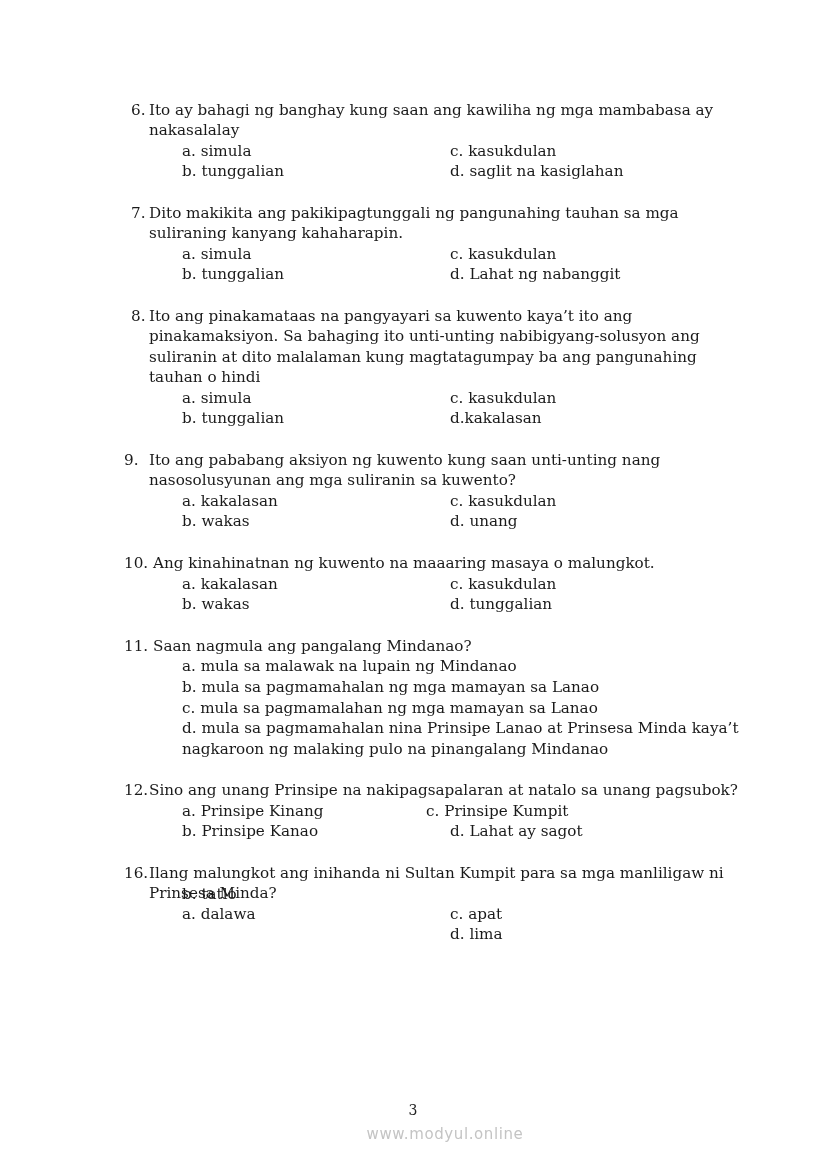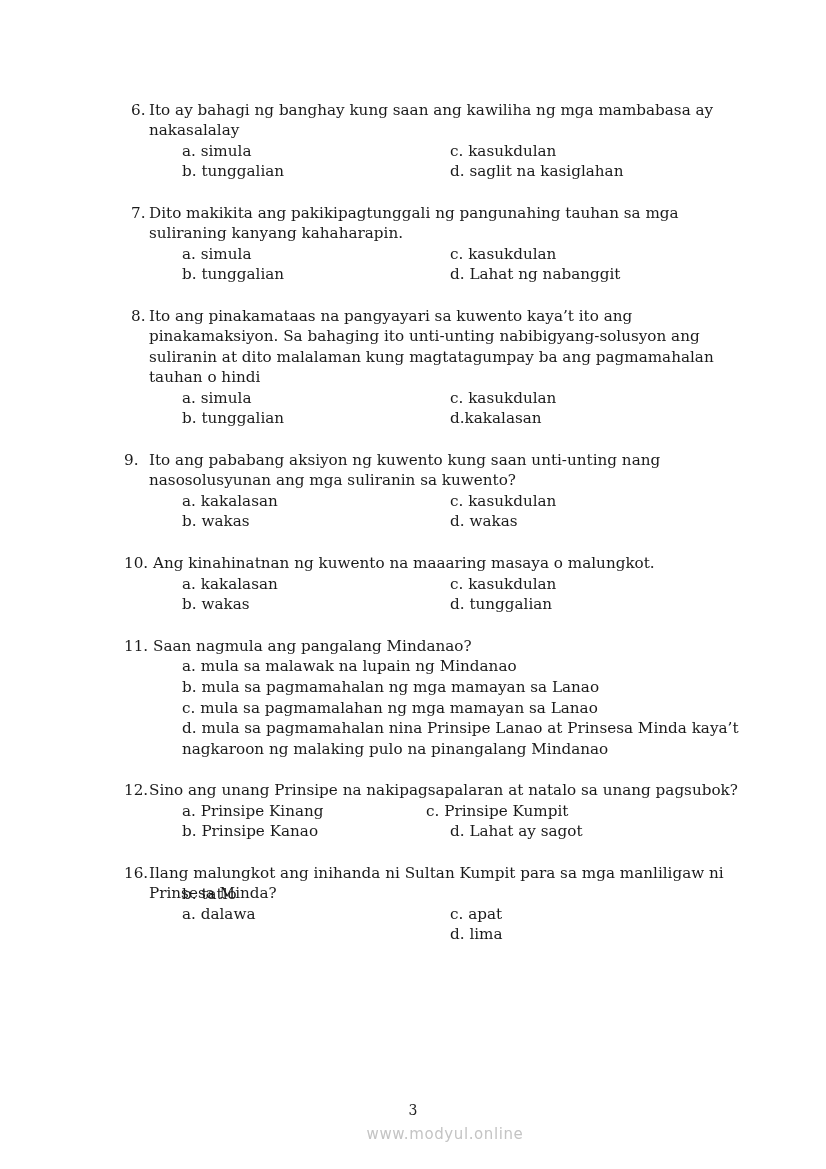--- a/index.html
+++ b/index.html
@@ -36,36 +36,36 @@
     <span class="line" style="left:182px;top:244px">a. simula</span>
     <span class="line" style="left:182px;top:264px">b. tunggalian</span>
     <span class="line" style="left:450px;top:244px">c. kasukdulan</span>
     <span class="line" style="left:450px;top:264px">d. Lahat ng nabanggit</span>
   </div>
 
   <div>
     <span class="num" style="left:131px;top:306px">8.</span>
     <span class="line" style="left:149px;top:306px">Ito ang pinakamataas na pangyayari sa kuwento kaya’t ito ang</span>
     <span class="line" style="left:149px;top:326px">pinakamaksiyon. Sa bahaging ito unti-unting nabibigyang-solusyon ang</span>
-    <span class="line" style="left:149px;top:347px">suliranin at dito malalaman kung magtatagumpay ba ang pagmamahalan</span>
+    <span class="line" style="left:149px;top:347px">suliranin at dito malalaman kung magtatagumpay ba ang pangunahing</span>
     <span class="line" style="left:149px;top:367px">tauhan o hindi</span>
     <span class="line" style="left:182px;top:388px">a. simula</span>
     <span class="line" style="left:182px;top:408px">b. tunggalian</span>
     <span class="line" style="left:450px;top:388px">c. kasukdulan</span>
     <span class="line" style="left:450px;top:408px">d.kakalasan</span>
   </div>
 
   <div>
     <span class="num" style="left:124px;top:450px">9.</span>
     <span class="line" style="left:149px;top:450px">Ito ang pababang aksiyon ng kuwento kung saan unti-unting nang</span>
     <span class="line" style="left:149px;top:470px">nasosolusyunan ang mga suliranin sa kuwento?</span>
     <span class="line" style="left:182px;top:491px">a. kakalasan</span>
     <span class="line" style="left:182px;top:511px">b. wakas</span>
     <span class="line" style="left:450px;top:491px">c. kasukdulan</span>
-    <span class="line" style="left:450px;top:511px">d. wakas</span>
+    <span class="line" style="left:450px;top:511px">d. unang</span>
   </div>
 
   <div>
     <span class="num" style="left:124px;top:553px">10.</span>
     <span class="line" style="left:153px;top:553px">Ang kinahinatnan ng kuwento na maaaring masaya o malungkot.</span>
     <span class="line" style="left:182px;top:574px">a. kakalasan</span>
     <span class="line" style="left:182px;top:594px">b. wakas</span>
     <span class="line" style="left:450px;top:574px">c. kasukdulan</span>
     <span class="line" style="left:450px;top:594px">d. tunggalian</span>
   </div>

